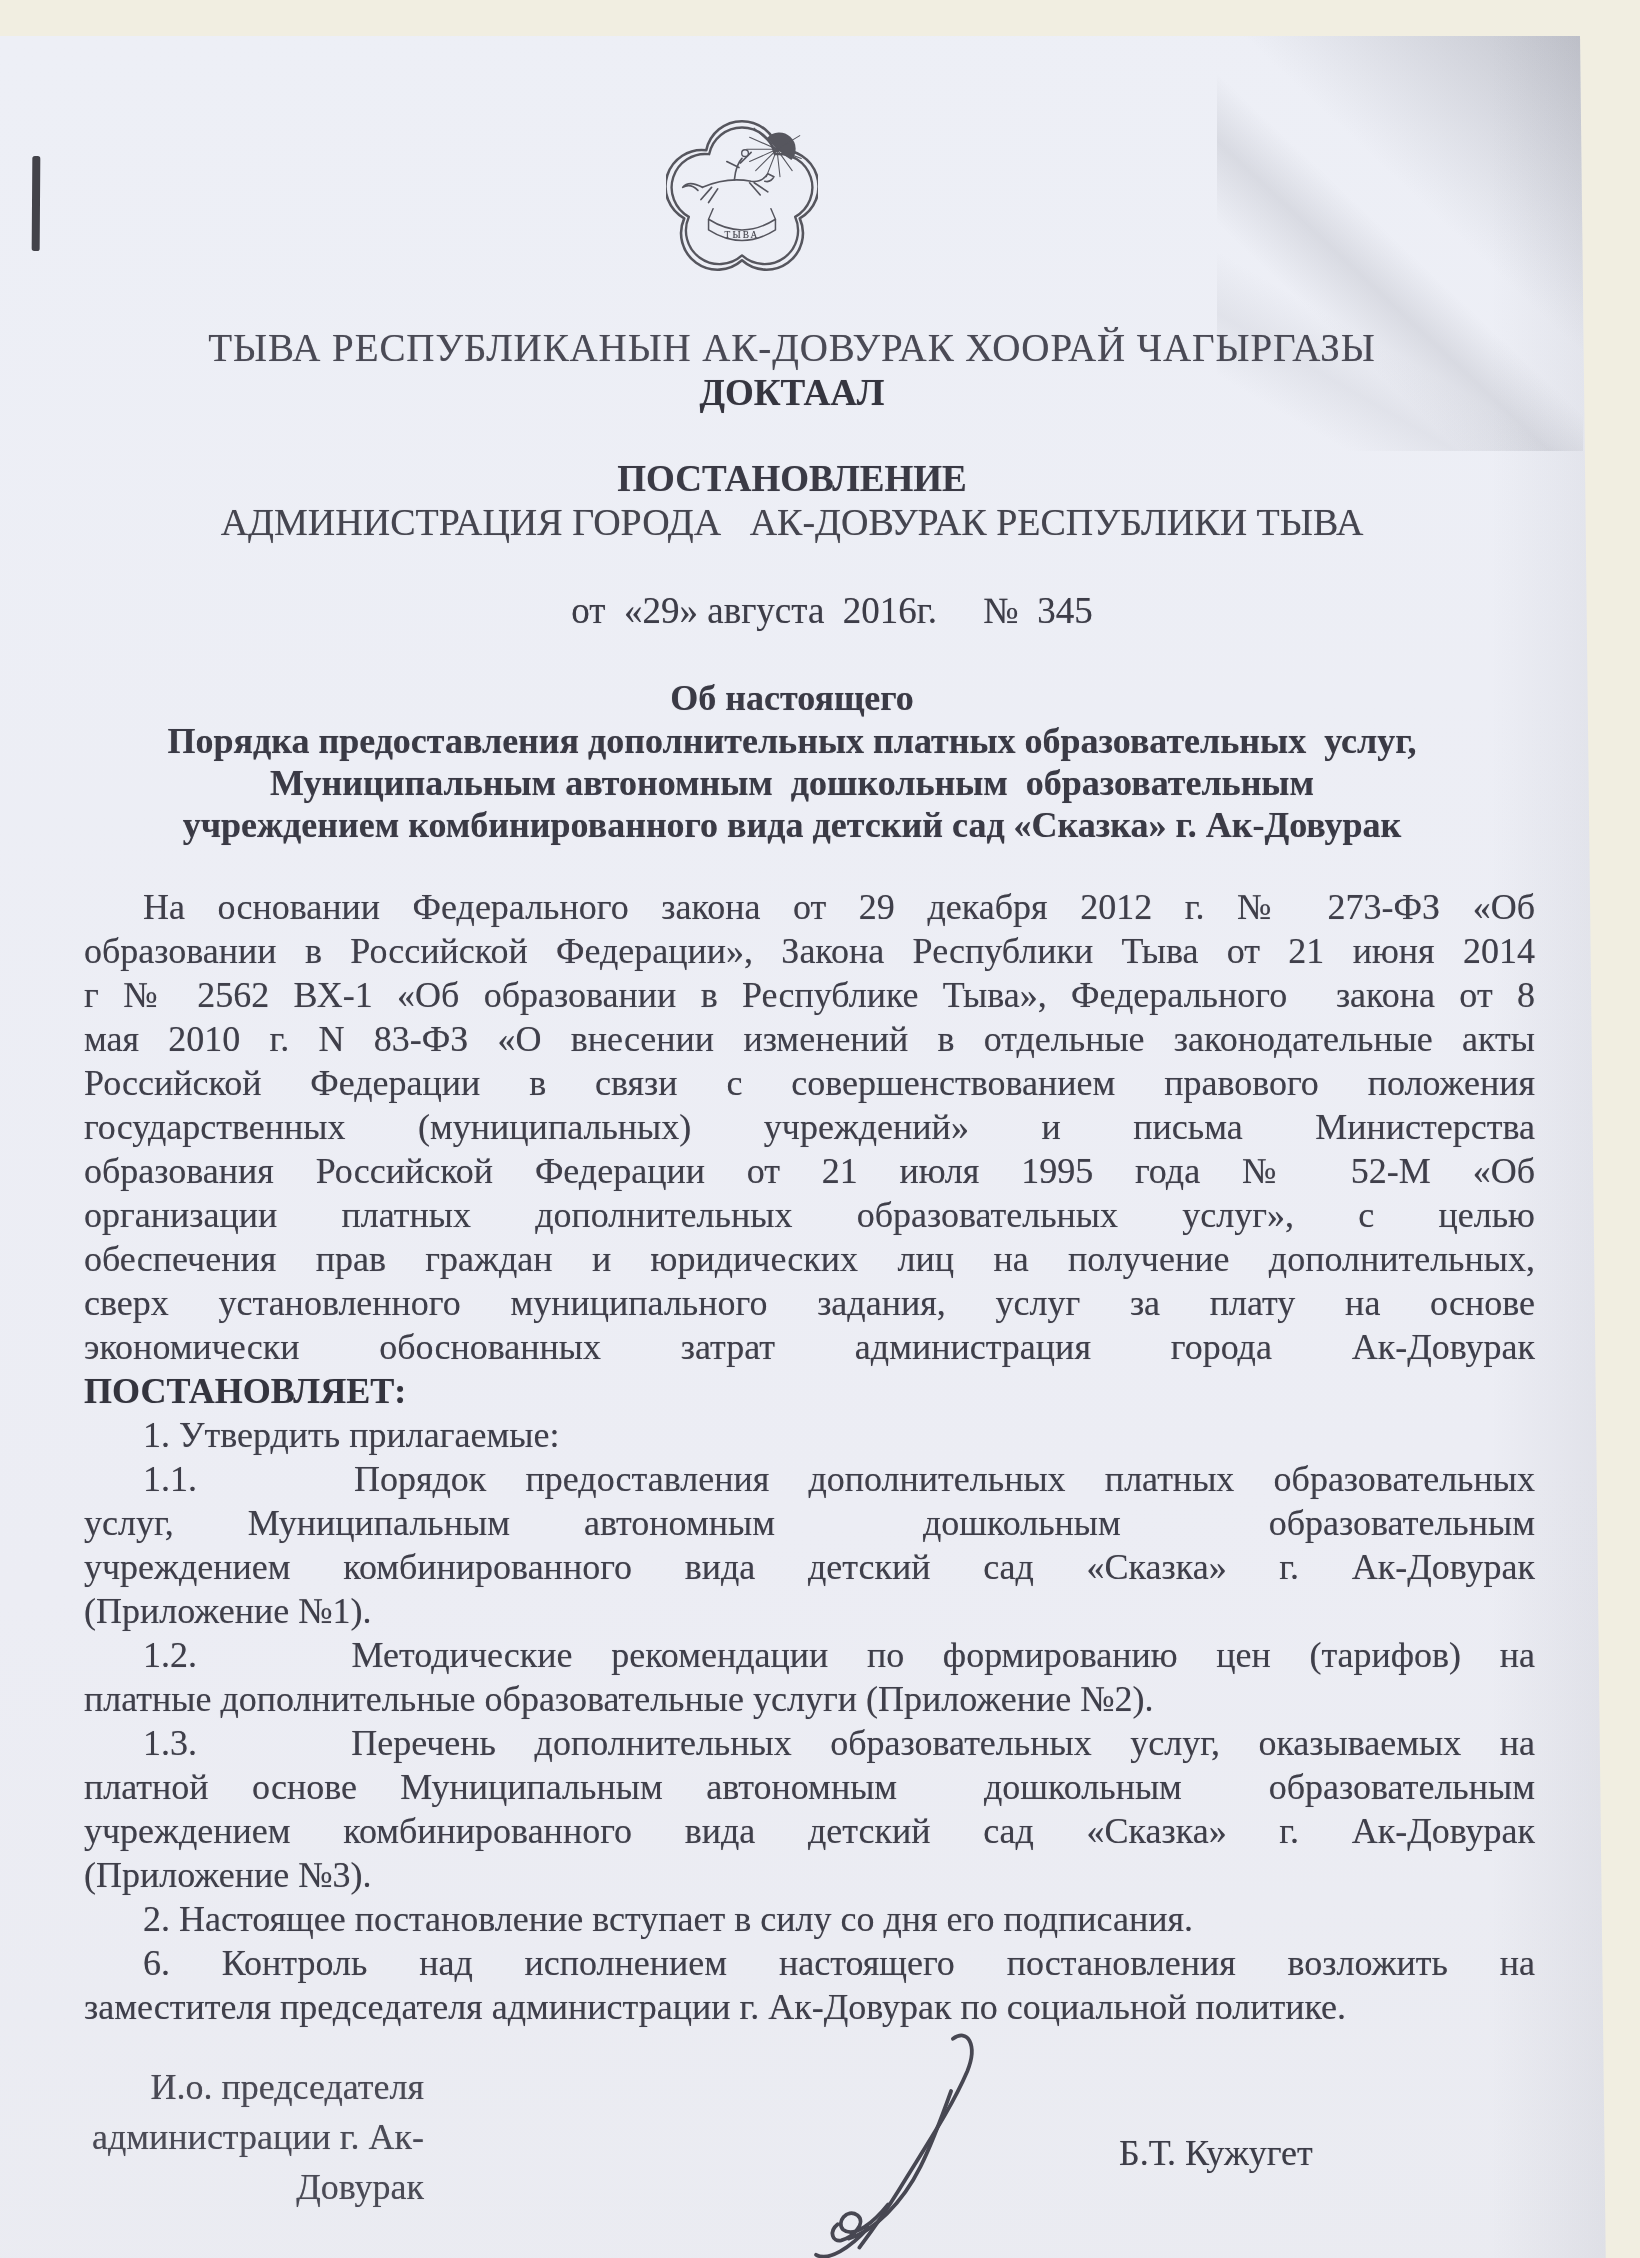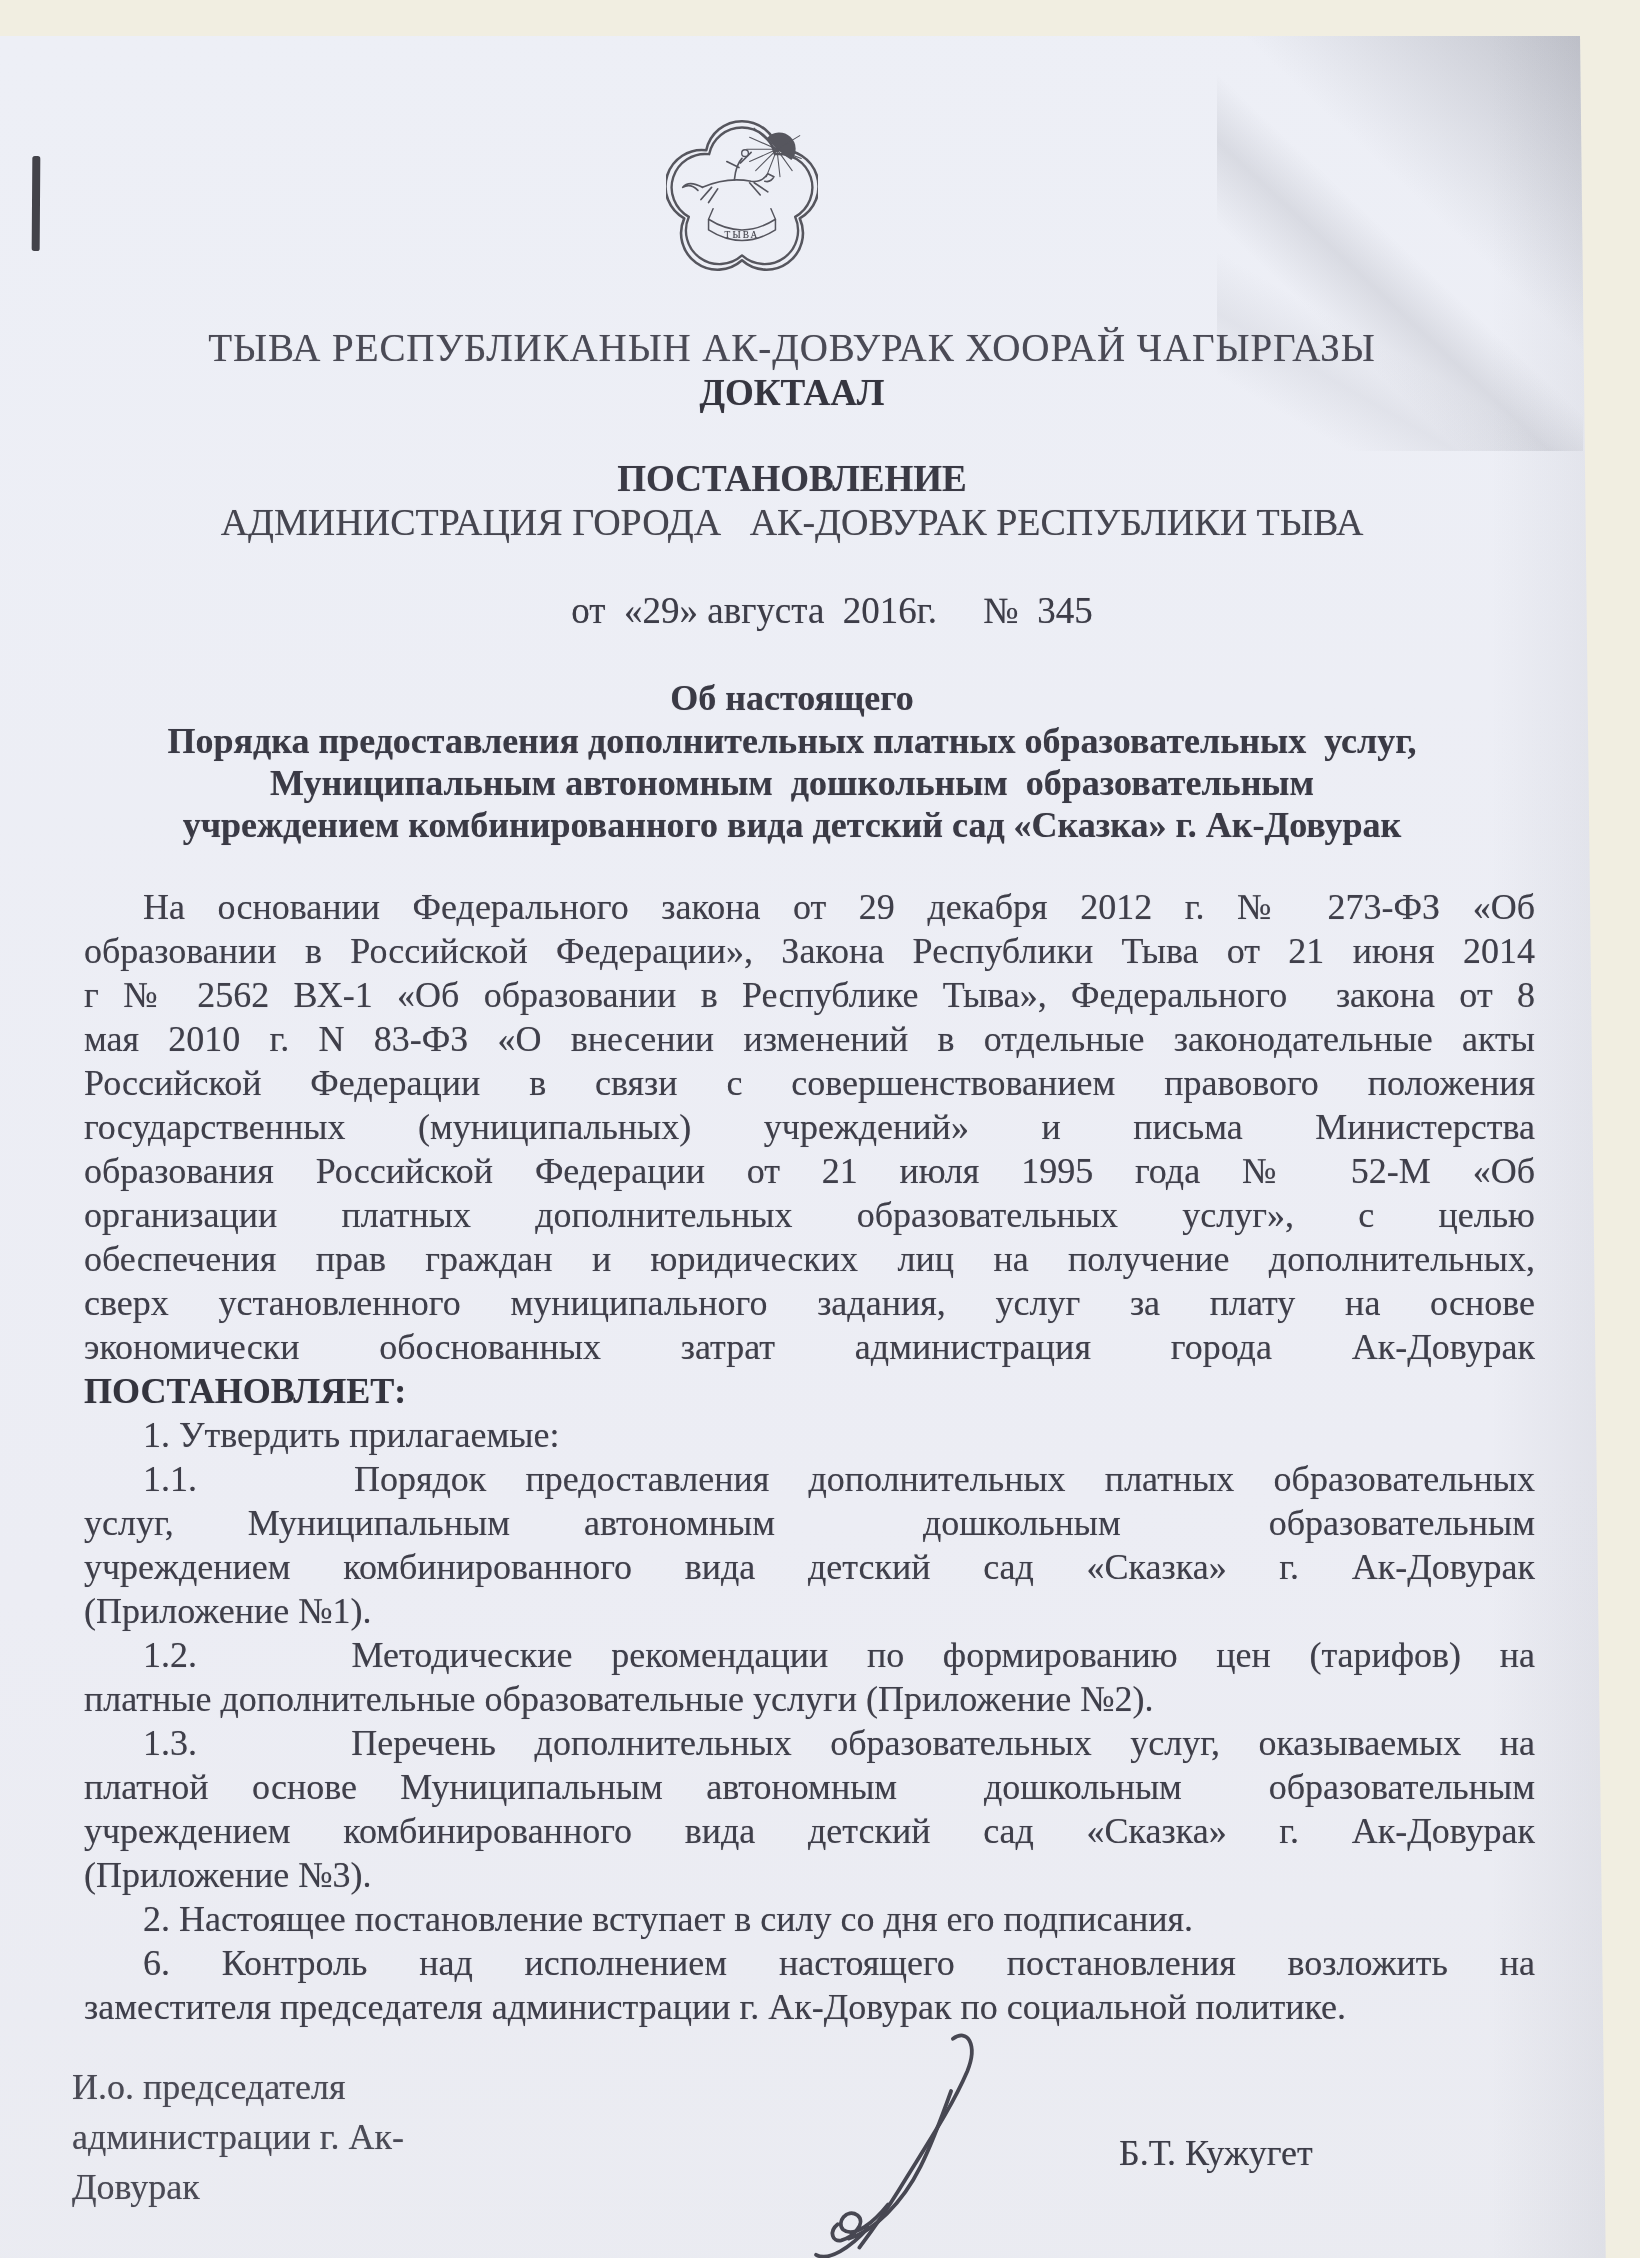--- a/index.html
+++ b/index.html
@@ -44,22 +44,22 @@
   .subj4{top:768px;font-size:36px;font-weight:bold;color:#3a3a45;}
   .body-block{
     position:absolute;left:84px;top:849px;width:1451px;
     font-size:36px;color:#3f3f4a;
   }
   .ln{height:44px;line-height:44px;text-align:justify;text-align-last:justify;}
   .ln.ind{text-indent:59px;}
   .ln.ns{text-align-last:left;}
   .ln.b{font-weight:bold;color:#34343e;}
   .sig-left{
-    position:absolute;left:72px;top:2026px;width:339px;
-    font-size:36px;line-height:50px;text-align:left;color:#4a4a55;
+    position:absolute;left:85px;top:2026px;width:339px;
+    font-size:36px;line-height:50px;text-align:right;color:#4a4a55;
   }
   .sig-name{
     position:absolute;left:1119px;top:2096px;width:265px;
     font-size:36px;color:#3d3d48;
   }
   .sig-script{position:absolute;left:792px;top:1992px;width:221px;height:234px;}
 </style>
 </head>
 <body>
 

